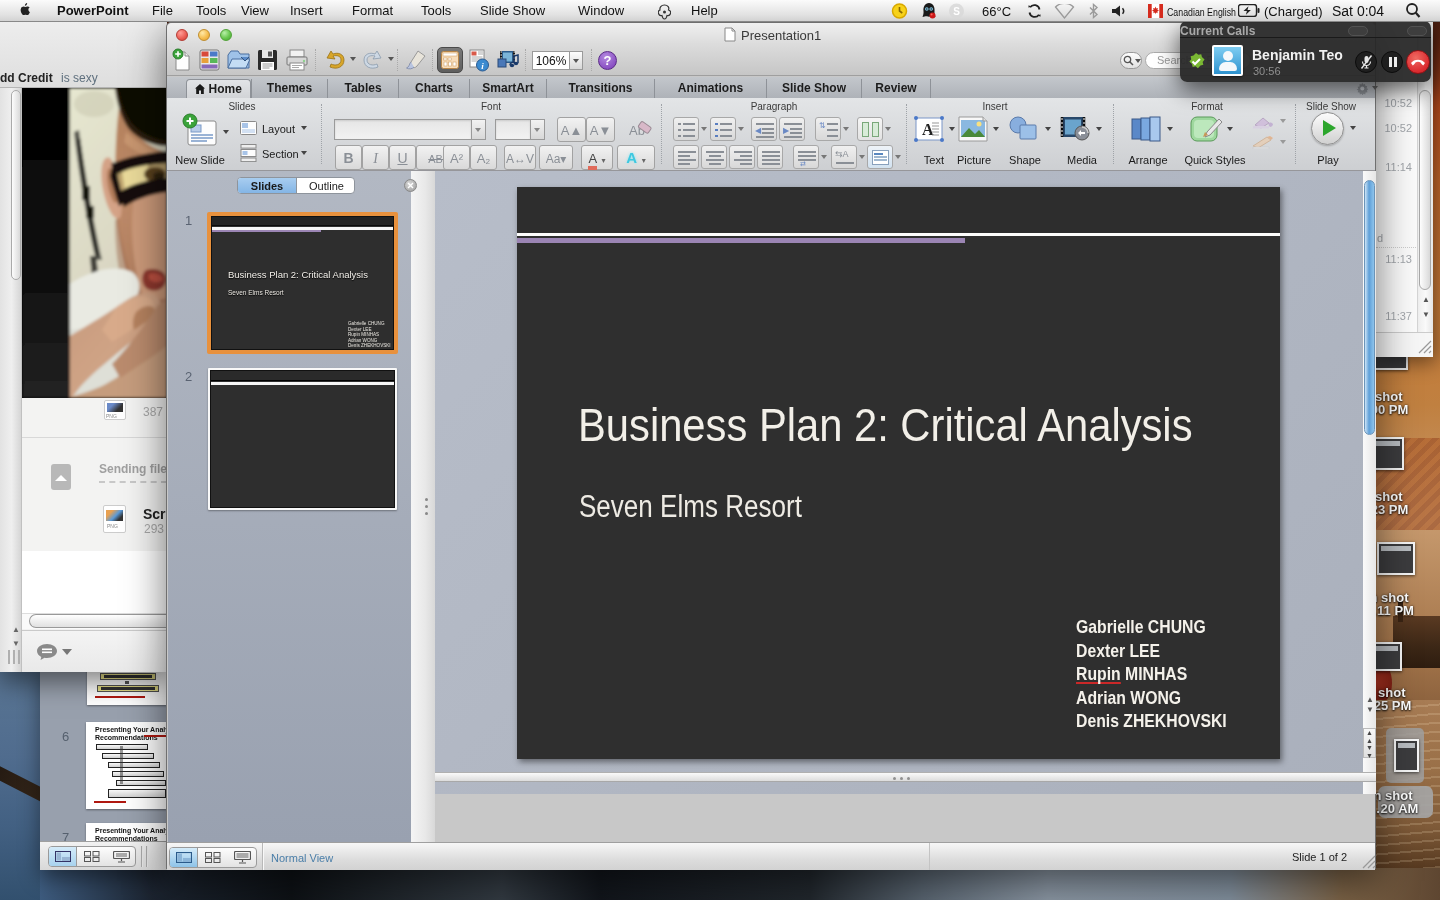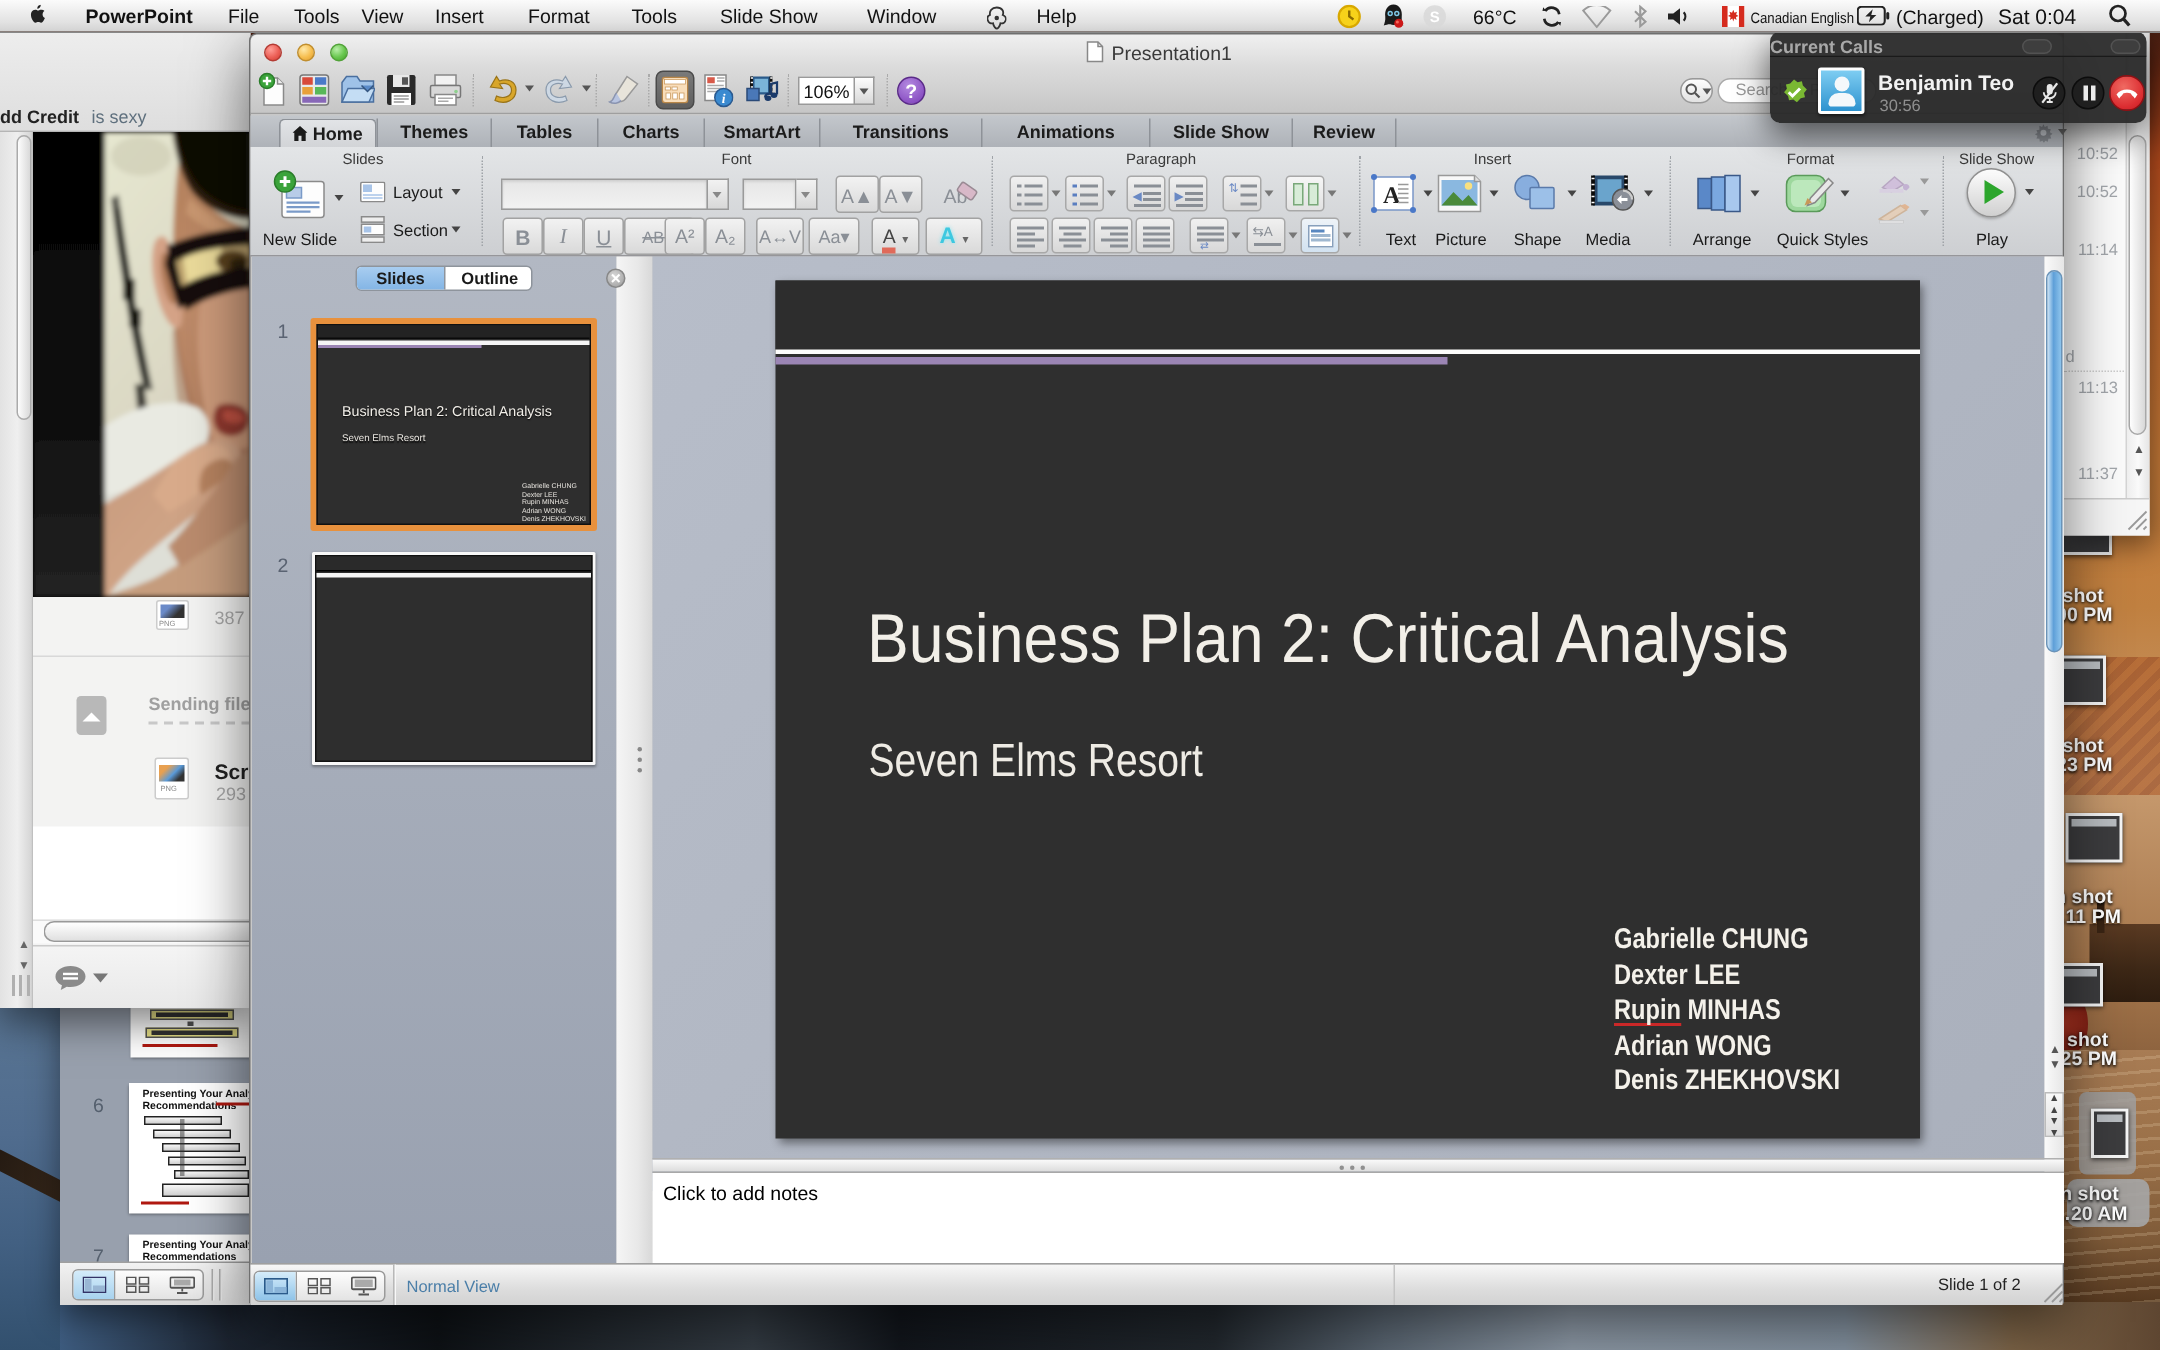--- a/index.html
+++ b/index.html
@@ -652,21 +652,21 @@
     <svg class="abs" style="left:893px;top:17px" width="32" height="28" viewBox="0 0 32 28">
         <rect x="2" y="2" width="22" height="20" fill="#28486a"></rect>
         <rect x="5" y="4.5" width="16" height="15" fill="#6aa4cc"></rect>
         <path d="M2 2v20M24 2v20" stroke="#0a0a0a" stroke-width="2.5"></path>
         <path d="M1 4h2M1 8h2M1 12h2M1 16h2M1 20h2M23 4h2M23 8h2M23 12h2M23 16h2M23 20h2" stroke="#fff"></path>
         <circle cx="22" cy="18" r="7" fill="#8a8f98" stroke="#555"></circle>
         <path d="M18 18l3-3v2h4v2h-4v2z" fill="#fff" transform="rotate(0 22 18)"></path>
         <path d="M22 12a6 6 0 0 1 6 6" fill="none" stroke="#ccc" stroke-width="1.5"></path>
       </svg>
     <div class="abs" style="left:929px;top:29px;width:0;height:0;border-left:3.5px solid transparent;border-right:3.5px solid transparent;border-top:4.5px solid #444"></div>
-    <div class="rbtnlabel" style="left:890px;top:56px;width:40px;text-align:left">Media</div>
+    <div class="rbtnlabel" style="left:890px;top:56px;width:40px;text-align:right">Media</div>
 
     <svg class="abs" style="left:962px;top:17px" width="34" height="28" viewBox="0 0 34 28">
         <rect x="3" y="4" width="9" height="20" fill="#5a88c8" stroke="#3a5888"></rect>
         <rect x="12" y="3" width="9" height="22" fill="#7aa8e0" stroke="#3a5888"></rect>
         <rect x="21" y="2" width="10" height="24" fill="#a8c8ee" stroke="#3a5888"></rect>
       </svg>
     <div class="abs" style="left:1000px;top:29px;width:0;height:0;border-left:3.5px solid transparent;border-right:3.5px solid transparent;border-top:4.5px solid #444"></div>
     <div class="rbtnlabel" style="left:956px;top:56px;width:50px;text-align:center">Arrange</div>
     <svg class="abs" style="left:1022px;top:15px" width="34" height="32" viewBox="0 0 34 32">
         <rect x="2" y="4" width="26" height="24" rx="6" fill="#9ed89e" stroke="#5a9a5a"></rect>
@@ -691,21 +691,21 @@
 
     <div class="abs" style="left:1144px;top:14px;width:33px;height:33px;border-radius:50%;background:linear-gradient(180deg,#fdfdfd,#d0d0d0);border:1px solid #909090;box-shadow:0 1px 2px rgba(0,0,0,0.25)"></div>
     <div class="abs" style="left:1156px;top:22px;width:0;height:0;border-left:13px solid #2ca62c;border-top:8.5px solid transparent;border-bottom:8.5px solid transparent"></div>
     <div class="abs" style="left:1183px;top:28px;width:0;height:0;border-left:3.5px solid transparent;border-right:3.5px solid transparent;border-top:4.5px solid #444"></div>
     <div class="rbtnlabel" style="left:1146px;top:56px;width:30px;text-align:center">Play</div>
   </div>
 
   <div class="abs" id="sidebar">
     <div class="abs" style="left:69px;top:6px;width:118px;height:17px;background:#fff;border:1px solid #8e949c;border-radius:4px;overflow:hidden">
       <div class="abs" style="left:0;top:0;width:59px;height:17px;background:linear-gradient(180deg,#a8cdf0,#7fb2e4);border-right:1px solid #8e949c;font-size:11px;font-weight:bold;color:#1a1a1a;text-align:center;line-height:16px">Slides</div>
-      <div class="abs" style="left:59px;top:0;width:59px;height:17px;font-size:11px;font-weight:bold;color:#1a1a1a;text-align:center;line-height:16px">Outline</div>
+      <div class="abs" style="left:59px;top:0;width:59px;height:17px;font-size:11px;font-weight:normal;color:#1a1a1a;text-align:center;line-height:16px">Outline</div>
     </div>
     <div class="abs" style="left:17px;top:42px;font-size:13px;color:#5a6372">1</div>
     <div class="abs" style="left:39px;top:41px;width:191px;height:142px;background:#e8913d;border-radius:2px">
       <div class="abs" style="left:4px;top:4px;width:183px;height:134px;background:#2e2e2e;border:1px solid #111">
         <div class="abs" style="left:0;top:0;width:100%;height:9px;background:#232323;border-bottom:1px solid #0a0a0a"></div>
         <div class="abs" style="left:0;top:10px;width:100%;height:2.5px;background:#f5f5f5"></div>
         <div class="abs" style="left:0;top:12.5px;width:60%;height:2.5px;background:#9b85b4"></div>
         <div class="abs" style="left:16px;top:52px;font-size:9.5px;color:#f2efe9;white-space:nowrap;text-shadow:0 1px 1px #000">Business Plan 2: Critical Analysis</div>
         <div class="abs" style="left:16px;top:72px;font-size:6.5px;color:#e8e5df;text-shadow:0 1px 1px #000">Seven Elms Resort</div>
         <div class="abs" style="left:136px;top:104px;font-size:4.6px;line-height:5.6px;color:#e8e5df">Gabrielle CHUNG<br>Dexter LEE<br>Rupin MINHAS<br>Adrian WONG<br>Denis ZHEKHOVSKI</div>
@@ -741,23 +741,20 @@
 
   <div class="abs" id="vsb"></div>
   <div class="abs" style="left:1197px;top:157px;width:11px;height:255px;border-radius:6px;background:linear-gradient(90deg,#cfe6f8,#5e9fd8 45%,#8ec4ec);border:1px solid #6a93b8"></div>
   <div class="abs" style="left:1198px;top:672px;width:10px;font-size:8px;color:#555;line-height:10px;text-align:center">▲<br>▼</div>
   <div class="abs" style="left:1196px;top:705px;width:13px;height:30px;background:linear-gradient(180deg,#f8f8f8,#e0e0e0);border:1px solid #bbb;font-size:7px;color:#444;line-height:7.5px;text-align:center">▲<br>▲<br>▼<br>▼</div>
 
   <div class="abs" id="notesdiv">
     <div class="abs" style="left:458px;top:4px;width:3px;height:3px;border-radius:50%;background:#909090"></div>
     <div class="abs" style="left:465px;top:4px;width:3px;height:3px;border-radius:50%;background:#909090"></div>
     <div class="abs" style="left:472px;top:4px;width:3px;height:3px;border-radius:50%;background:#909090"></div>
-  </div>
-  <div class="abs" id="notes">
-    <div class="abs" style="left:7px;top:6px;font-size:13px;color:#000">Click to add notes</div>
   </div>
 
   <div class="abs" id="pstatus">
     <div class="abs" style="left:2px;top:4px;width:88px;height:21px;background:linear-gradient(180deg,#fdfdfd,#e3e3e3);border:1px solid #9a9a9a;border-radius:4px"></div>
     <div class="abs" style="left:3px;top:5px;width:28px;height:19px;background:linear-gradient(180deg,#d5ecfa,#8ec3e8);border-radius:3px 0 0 3px;border-right:1px solid #9a9a9a"></div>
     <svg class="abs" style="left:9px;top:9px" width="16" height="11" viewBox="0 0 16 11">
         <rect x="0.5" y="0.5" width="15" height="10" fill="none" stroke="#2a5a8a" stroke-width="1.2"></rect>
         <rect x="1.5" y="1.5" width="4.5" height="8" fill="#8ab4d8"></rect>
         <rect x="7" y="6" width="8" height="4" fill="#8ab4d8"></rect>
       </svg>

